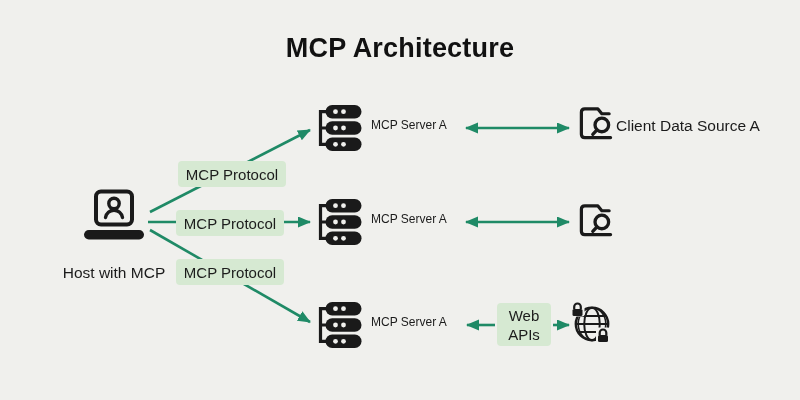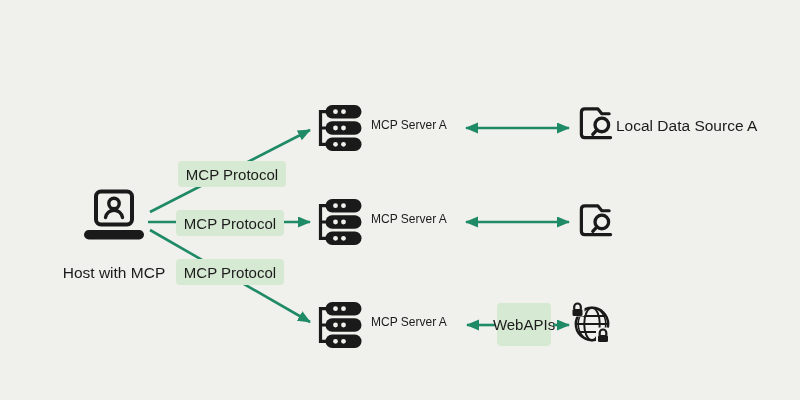--- a/index.html
+++ b/index.html
@@ -9,21 +9,21 @@
   body{font-family:"Liberation Sans","DejaVu Sans",sans-serif;background:#fff;}
   .canvas{position:relative;width:800px;height:400px;background:var(--bg);overflow:hidden;}
   .abs{position:absolute;}
   .title{top:33px;left:0;width:100%;text-align:center;font-size:27px;font-weight:700;color:#111;letter-spacing:.2px;}
   .arrow-layer{left:0;top:0;width:800px;height:400px;z-index:1;}
   .badge{background:var(--badge);border-radius:4px;font-size:15px;color:#1c1c1c;
          display:flex;align-items:center;justify-content:center;z-index:2;}
   .badge-1{left:178px;top:161px;width:108px;height:26px;}
   .badge-2{left:176px;top:210px;width:108px;height:26px;}
   .badge-3{left:176px;top:259px;width:108px;height:26px;}
-  .web-apis-badge{left:497px;top:303px;width:54px;height:43px;line-height:19px;z-index:2;}
+  .web-apis-badge{left:497px;top:303px;width:54px;height:43px;flex-direction:column;line-height:19px;z-index:2;}
   .laptop-icon{left:82px;top:189px;z-index:2;}
   .host-label{left:33px;top:261px;width:162px;text-align:center;font-size:15.5px;line-height:24px;color:#1b1b1b;z-index:2;}
   .server-icon{z-index:2;}
   .server-1{left:316px;top:104px;}
   .server-2{left:316px;top:198px;}
   .server-3{left:316px;top:301px;}
   .label{font-size:12px;color:#1b1b1b;white-space:nowrap;z-index:2;}
   .server-label-1{left:371px;top:118px;}
   .server-label-2{left:371px;top:212px;}
   .server-label-3{left:371px;top:315px;}
@@ -33,20 +33,21 @@
   .target-label-3{left:619px;top:315px;}
   .folder-1{left:577px;top:104px;z-index:2;}
   .folder-2{left:577px;top:201px;z-index:2;}
   .globe{left:569px;top:301px;z-index:2;}
 </style>
 </head>
 <body>
 
 <div class="canvas">
 
+  <div class="abs title">MCP Architecture</div>
 
   <svg class="abs arrow-layer" width="800" height="400" viewBox="0 0 800 400">
     <defs>
       <marker id="ah" markerUnits="userSpaceOnUse" markerWidth="14" markerHeight="12" refX="12" refY="5.5" orient="auto-start-reverse">
         <polygon points="0,0 13,5.5 0,11" fill="#1f8a66"></polygon>
       </marker>
     </defs>
     <g stroke="#1f8a66" stroke-width="2.6" fill="none">
       <path d="M150 212 L310 130" marker-end="url(#ah)"></path>
       <path d="M148 222 L310 222" marker-end="url(#ah)"></path>
@@ -141,21 +142,21 @@
     </svg>
   </div>
   <div class="abs folder-2">
     <svg width="37" height="38" viewBox="0 0 38 38">
       <path d="M33 9.5 H25.5 L21.5 4.5 H8 Q4.5 4.5 4.5 8 V30.5 Q4.5 34 8 34 H34.5" fill="none" stroke="#1a1a1a" stroke-width="3.3" stroke-linejoin="round" stroke-linecap="round"></path>
       <circle cx="25.5" cy="21" r="7" fill="#f0f0ed" stroke="#1a1a1a" stroke-width="3.4"></circle>
       <path d="M20.3 26.2 L16.2 30.6" stroke="#1a1a1a" stroke-width="3.4" stroke-linecap="round"></path>
     </svg>
   </div>
 
-  <div class="abs label target-label target-label-1">Local Data Source A</div>
+  <div class="abs label target-label target-label-1">Client Data Source A</div>
 
   <div class="abs badge web-apis-badge">
     <span>Web</span>
     <span>APIs</span>
   </div>
 
   <div class="abs globe">
     <svg width="46" height="46" viewBox="0 0 46 46">
       <g fill="none" stroke="#1a1a1a">
         <circle cx="23" cy="23" r="16.2" stroke-width="2.4"></circle>

